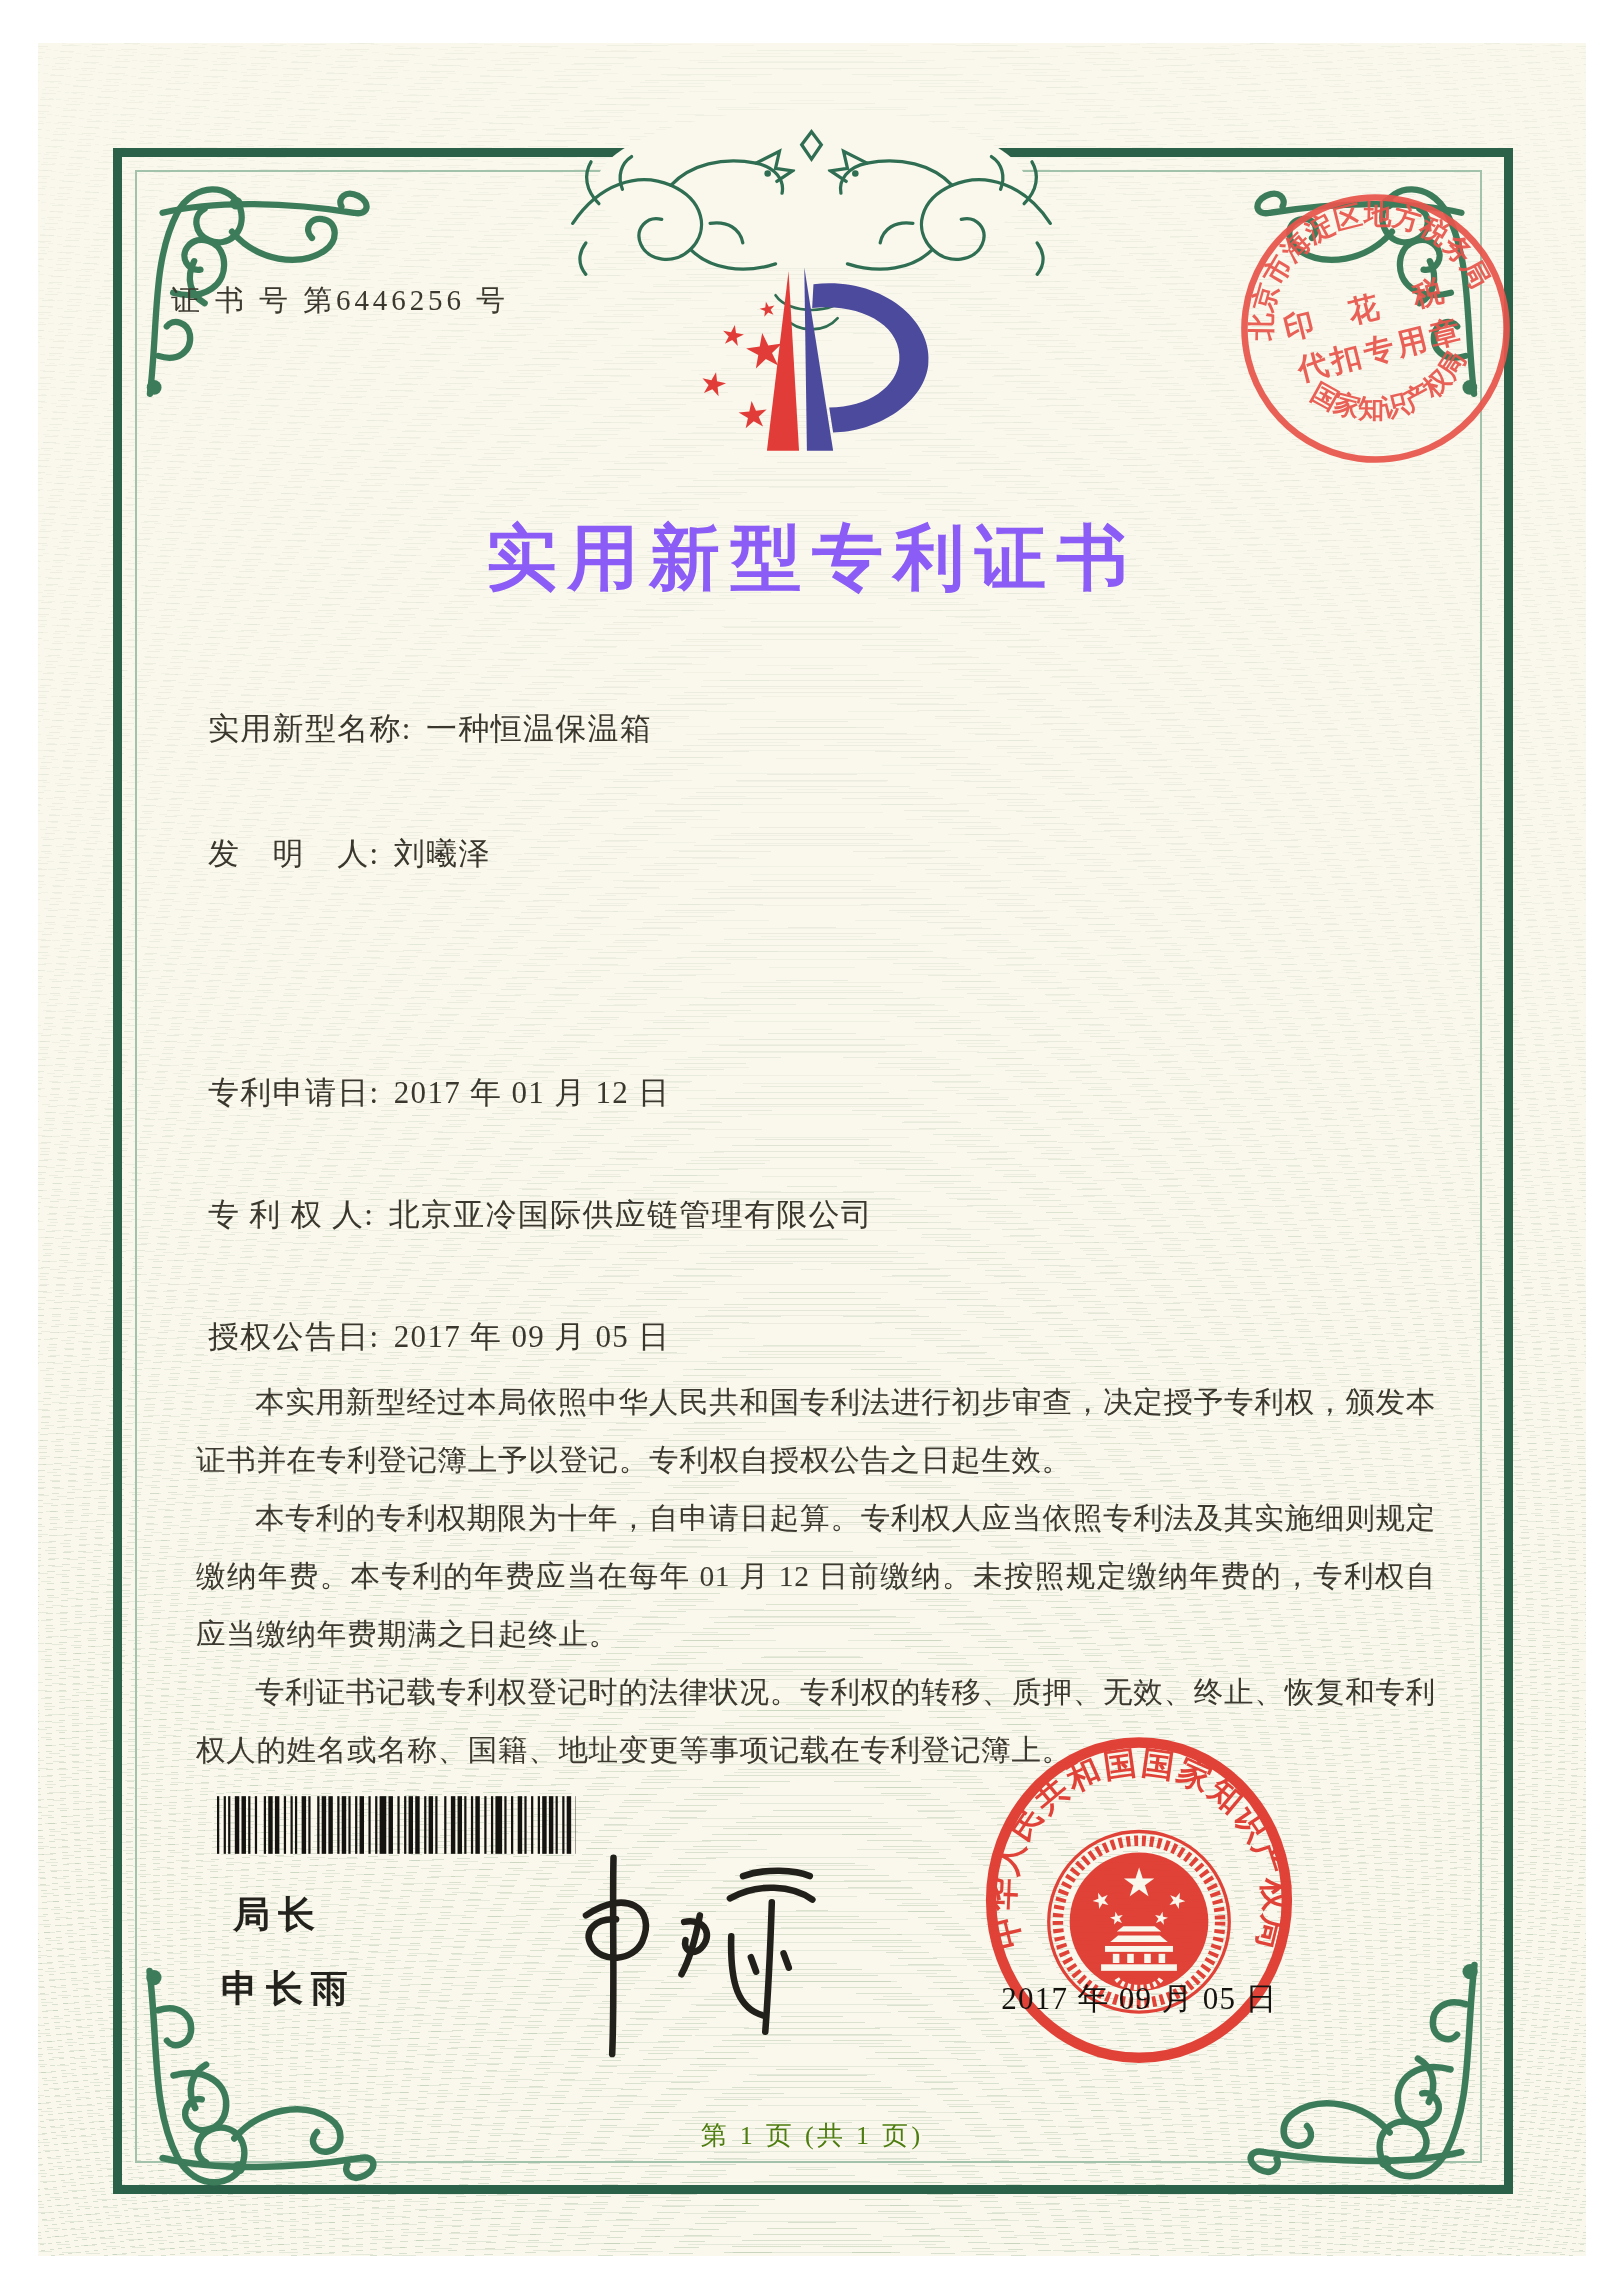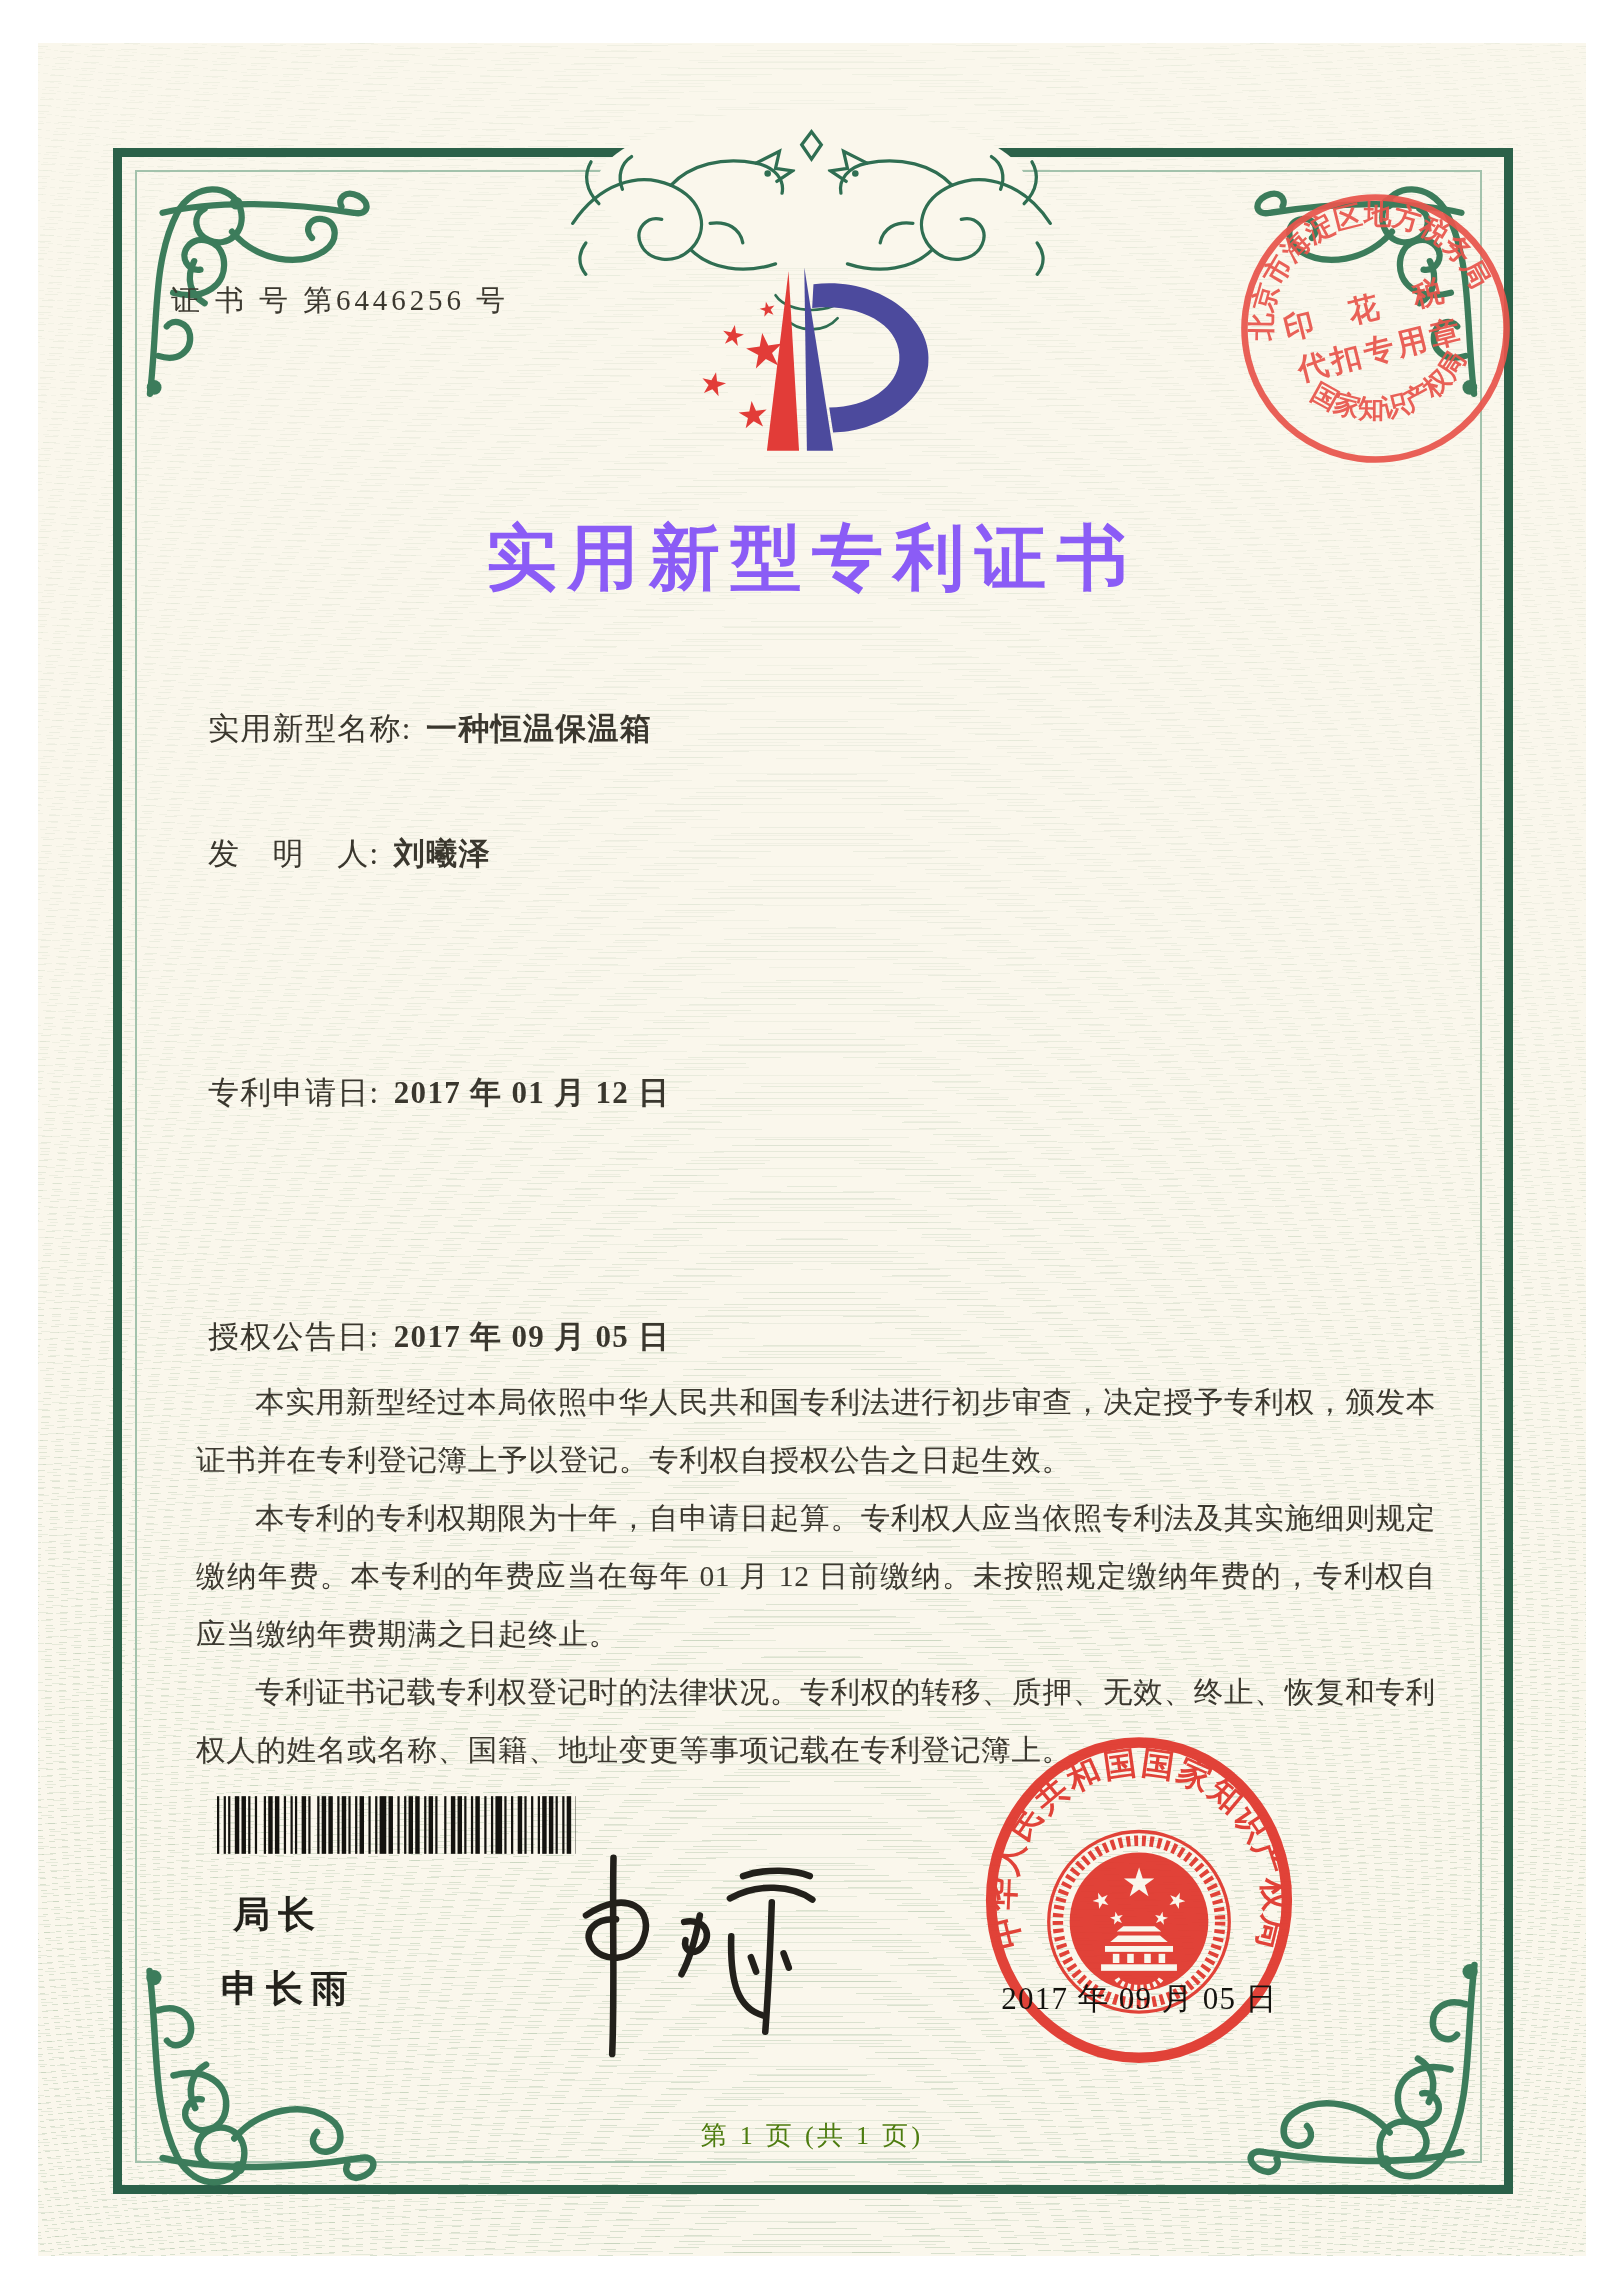--- a/index.html
+++ b/index.html
@@ -17,21 +17,21 @@
       border:9.2px solid #2b6149;z-index:1;}
   .frame-inner{position:absolute;left:135px;top:170px;width:1343px;height:1989px;
       border:2px solid #a3c2ac;z-index:1;}
   .abs{position:absolute;}
   .cert-number{left:171px;top:281px;font-size:29px;letter-spacing:3.9px;color:#3b382f;z-index:3;}
   .logo{left:664px;top:239px;width:295px;height:223px;z-index:3;}
   .tax-stamp{left:1232px;top:185px;width:287px;height:287px;z-index:4;opacity:.93;}
   .title{left:0;right:0;top:511px;text-align:center;font-size:71px;font-weight:bold;
          letter-spacing:10.5px;color:#8b5cf6;z-index:3;}
   .field{left:208px;font-size:31px;color:#3a372e;z-index:3;letter-spacing:1.3px;}
-  .field .val{margin-left:14.4px;font-weight:bold;}
+  .field .val{margin-left:14.4px;}
   .paragraphs{left:196px;top:1373px;width:1240px;z-index:3;}
   .paragraphs p{font-size:29.5px;line-height:58px;text-indent:59px;text-align:justify;
                 color:#3c3930;margin:0;letter-spacing:0.7px;}
   .barcode{left:217px;top:1796px;width:359px;height:58px;z-index:3;}
   .director-title{left:233px;top:1890px;font-size:37px;font-weight:700;letter-spacing:7.9px;color:#23221c;z-index:3;}
   .director-name{left:221px;top:1964px;font-size:37px;font-weight:700;letter-spacing:7.9px;color:#23221c;z-index:3;}
   .signature{left:535px;top:1838px;width:314px;height:226px;z-index:4;}
   .seal{left:982px;top:1735px;width:314px;height:333px;z-index:4;opacity:.95;}
   .seal-date{left:979px;top:1978px;width:321px;text-align:center;font-size:31px;
              letter-spacing:1.3px;color:#14130f;z-index:5;}
@@ -144,20 +144,23 @@
   <div class="abs title">实用新型专利证书</div>
 
   <div class="abs field" style="top:708px">
     <span>实用新型名称:</span><span class="val">一种恒温保温箱</span>
   </div>
   <div class="abs field" style="top:833px">
     <span>发　明　人:</span><span class="val">刘曦泽</span>
   </div>
   <div class="abs field" style="top:1072px">
     <span>专利申请日:</span><span class="val">2017 年 01 月 12 日</span>
+  </div>
+  <div class="abs field" style="top:1194px">
+    <span>专 利 权 人:</span><span class="val">北京亚冷国际供应链管理有限公司</span>
   </div>
   <div class="abs field" style="top:1316px">
     <span>授权公告日:</span><span class="val">2017 年 09 月 05 日</span>
   </div>
 
   <div class="abs paragraphs">
     <p>本实用新型经过本局依照中华人民共和国专利法进行初步审查，决定授予专利权，颁发本证书并在专利登记簿上予以登记。专利权自授权公告之日起生效。</p>
     <p>本专利的专利权期限为十年，自申请日起算。专利权人应当依照专利法及其实施细则规定缴纳年费。本专利的年费应当在每年 01 月 12 日前缴纳。未按照规定缴纳年费的，专利权自应当缴纳年费期满之日起终止。</p>
     <p>专利证书记载专利权登记时的法律状况。专利权的转移、质押、无效、终止、恢复和专利权人的姓名或名称、国籍、地址变更等事项记载在专利登记簿上。</p>
   </div>

